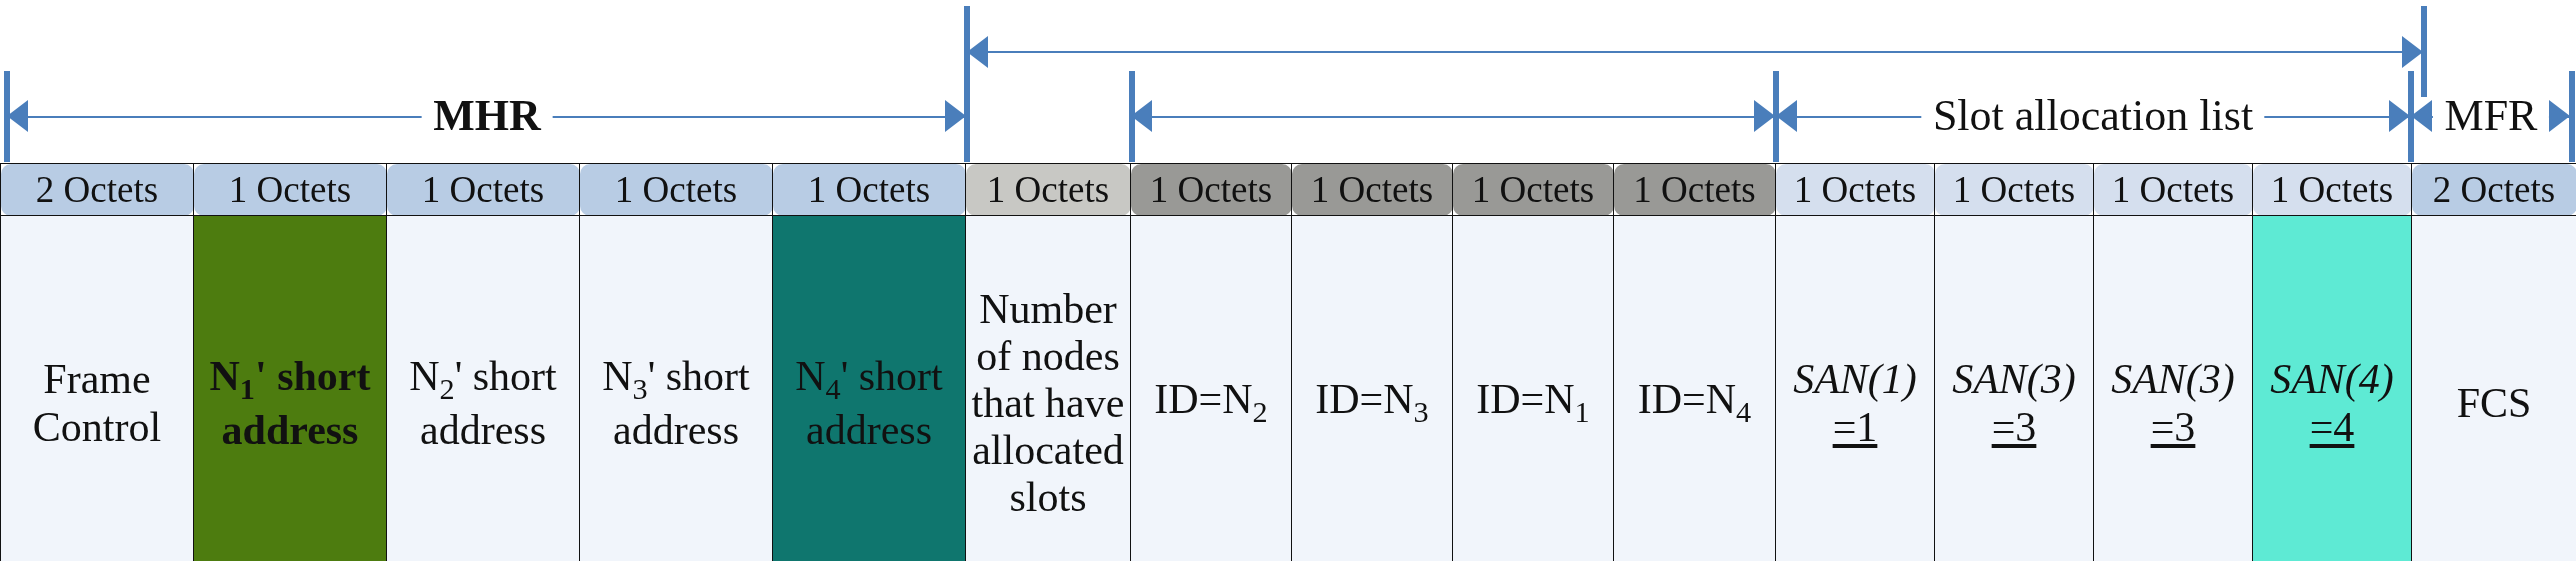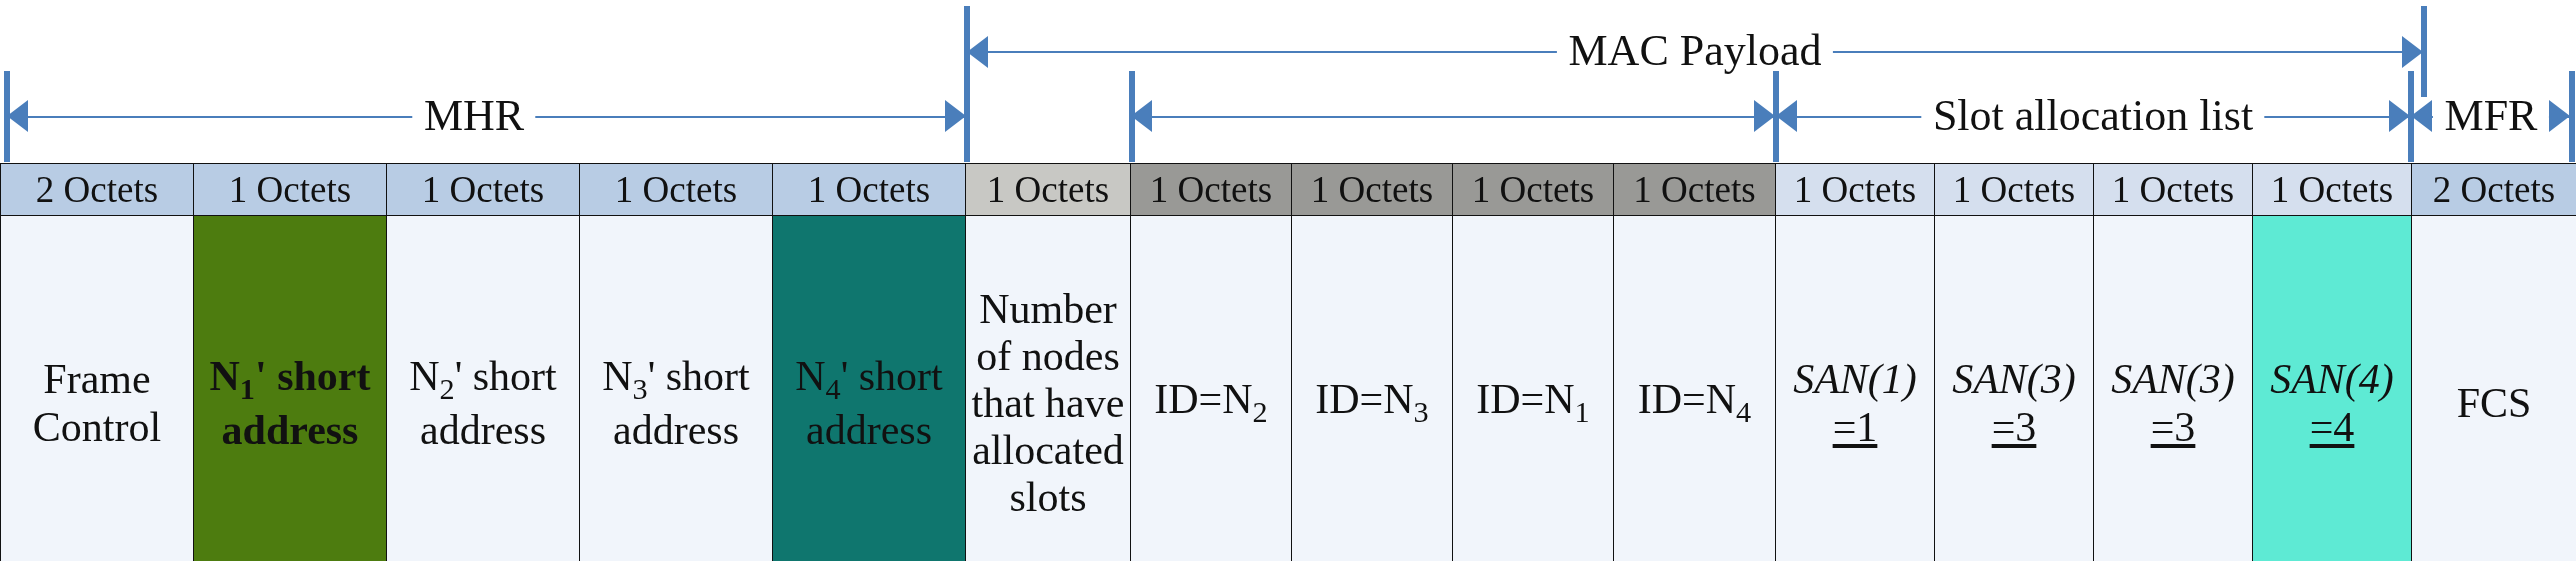--- a/index.html
+++ b/index.html
@@ -20,41 +20,40 @@
   .ar.r{border-left:21.6px solid #4a7ebb;}
 
   .blab{position:absolute;transform:translate(-50%,-50%);
         background:#fff;padding:0 11.6px;white-space:nowrap;
         font-size:44px;line-height:1;}
 
   
   #tbl{position:absolute;left:0;top:163px;width:2576px;
        border-collapse:collapse;table-layout:fixed;}
   #tbl td{border:1.7px solid #111;text-align:center;vertical-align:middle;}
-  .hd{height:51px;font-size:37px;padding:0;}
+  .hd{height:51px;font-size:37px;padding:0;border-radius:10px;}
   .bd{height:335px;font-size:42px;line-height:1.12;padding:20px 5px;}
   .san{font-style:italic;}
   sub{font-size:.72em;}
 </style>
 </head>
 <body>
 
 <div id="annot">
     <div class="tick" style="left: 4.1px; top: 71px; height: 91px;"></div>
     <div class="tick" style="left: 964px; top: 71px; height: 91px;"></div>
     <div class="lane" style="left: 6.6px; width: 960px; top: 116px;"></div>
     <div class="ar l" style="left: 6.6px; top: 100px;"></div>
     <div class="ar r" style="left: 945px; top: 100px;"></div>
-    <div class="blab" style="left: 474px; top: 116px;">MHR</div>
+    <div class="blab" style="left: 487px; top: 116px; font-weight: bold;">MHR</div>
     <div class="tick" style="left: 964px; top: 5.8px; height: 91px;"></div>
     <div class="tick" style="left: 2421px; top: 5.8px; height: 91px;"></div>
     <div class="lane" style="left: 967px; width: 1456px; top: 51px;"></div>
     <div class="ar l" style="left: 967px; top: 36px;"></div>
     <div class="ar r" style="left: 2402px; top: 36px;"></div>
-    <div class="blab" style="left: 1695px; top: 51px;">MAC Payload</div>
     <div class="tick" style="left: 1129px; top: 71px; height: 91px;"></div>
     <div class="tick" style="left: 1773px; top: 71px; height: 91px;"></div>
     <div class="lane" style="left: 1131px; width: 645px; top: 116px;"></div>
     <div class="ar l" style="left: 1131px; top: 100px;"></div>
     <div class="ar r" style="left: 1754px; top: 100px;"></div>
     <div class="tick" style="left: 1773px; top: 71px; height: 91px;"></div>
     <div class="tick" style="left: 2408px; top: 71px; height: 91px;"></div>
     <div class="lane" style="left: 1776px; width: 635px; top: 116px;"></div>
     <div class="ar l" style="left: 1776px; top: 100px;"></div>
     <div class="ar r" style="left: 2389px; top: 100px;"></div>

